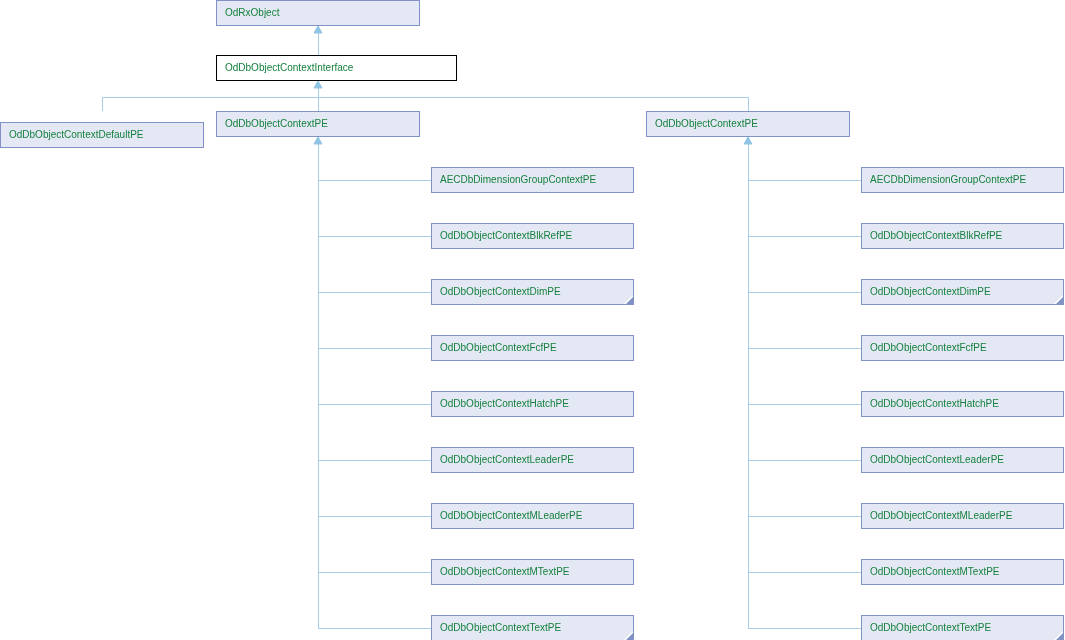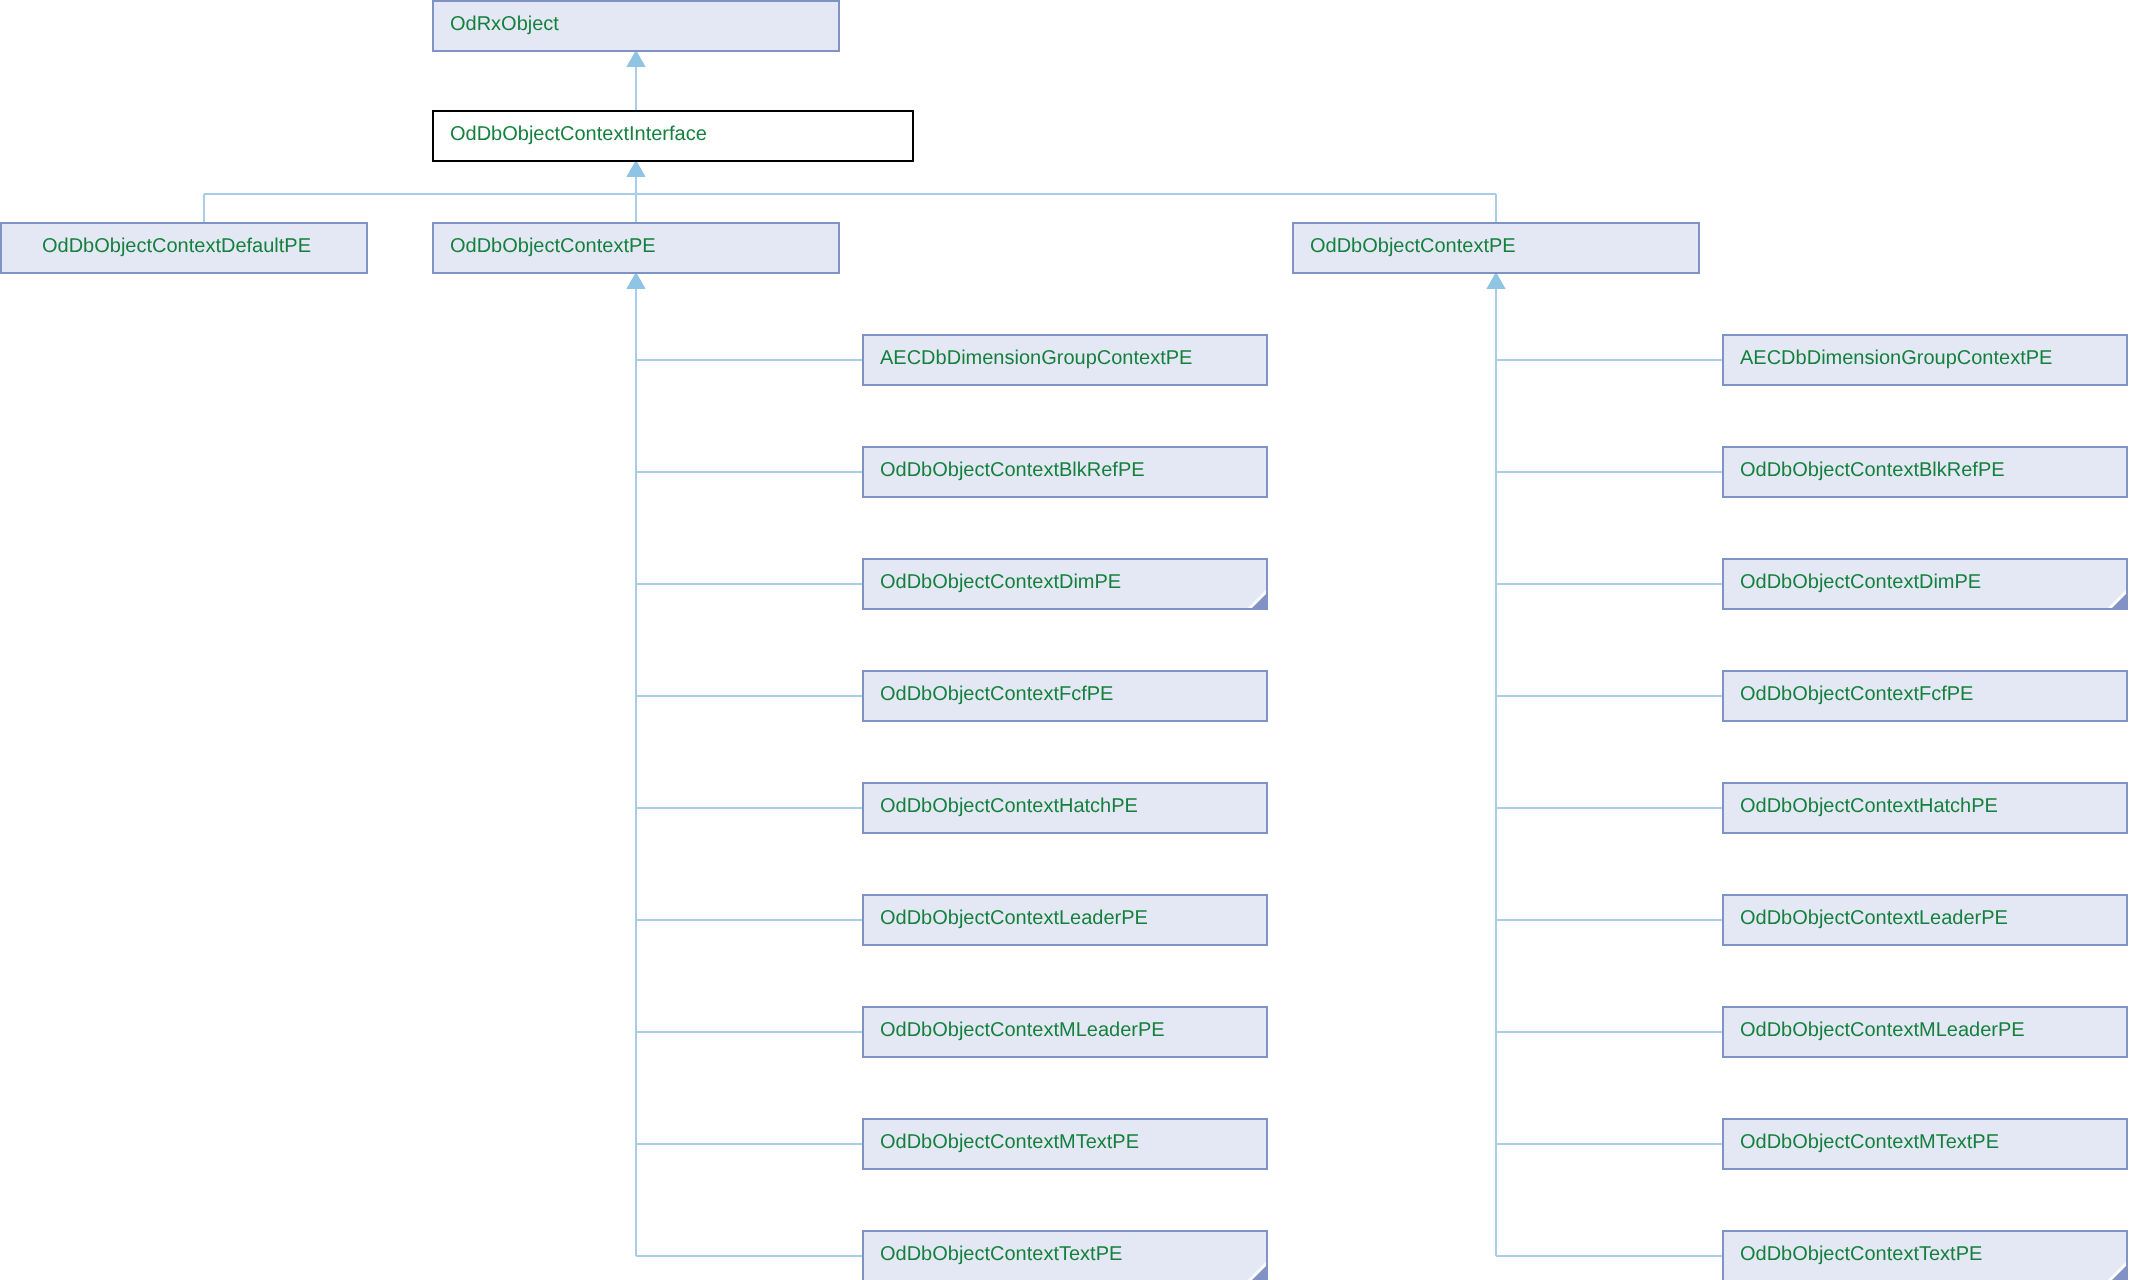--- a/index.html
+++ b/index.html
@@ -110,21 +110,21 @@
     </svg>
 
   <div class="node" style="left:216px; top:0px; width:204px; height:26px;">
     <span class="node-label">OdRxObject</span>
   </div>
 
   <div class="node focus" style="left:216px; top:55px; width:241px; height:26px;">
     <span class="node-label">OdDbObjectContextInterface</span>
   </div>
 
-  <div class="node" style="left:0px; top:111px; width:184px; height:26px;padding-left:12px;">
+  <div class="node" style="left:0px; top:122px; width:204px; height:26px;">
     <span class="node-label">OdDbObjectContextDefaultPE</span>
   </div>
 
   <div class="node" style="left:216px; top:111px; width:204px; height:26px;">
     <span class="node-label">OdDbObjectContextPE</span>
   </div>
 
   <div class="node" style="left:646px; top:111px; width:204px; height:26px;">
     <span class="node-label">OdDbObjectContextPE</span>
   </div>

